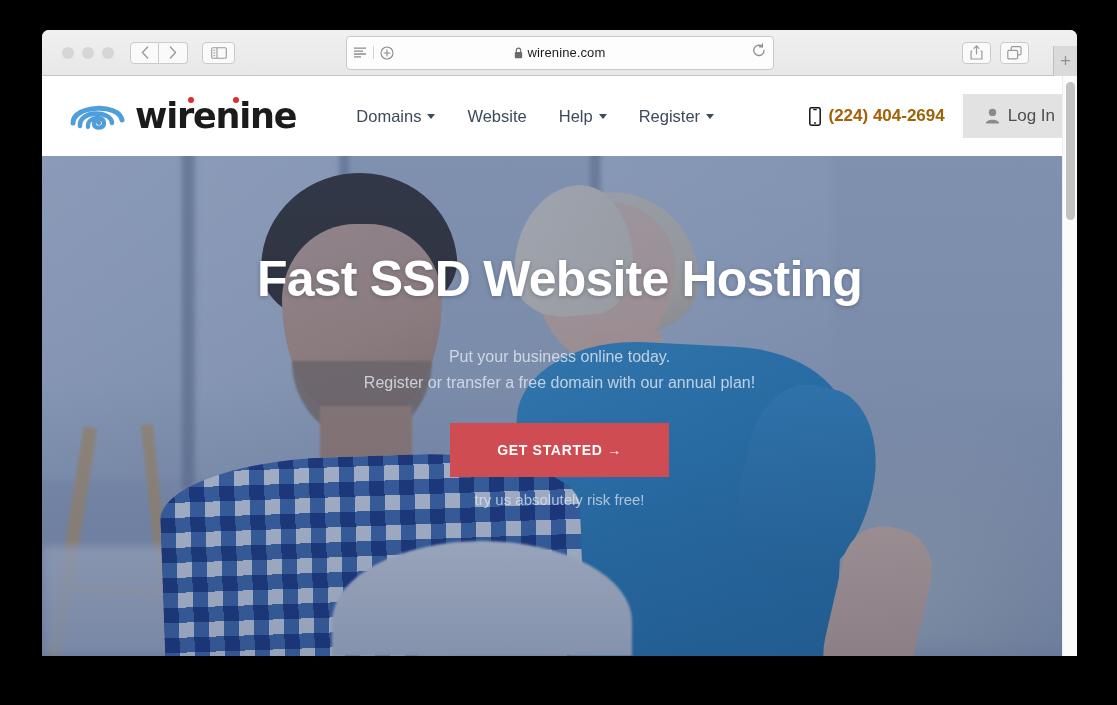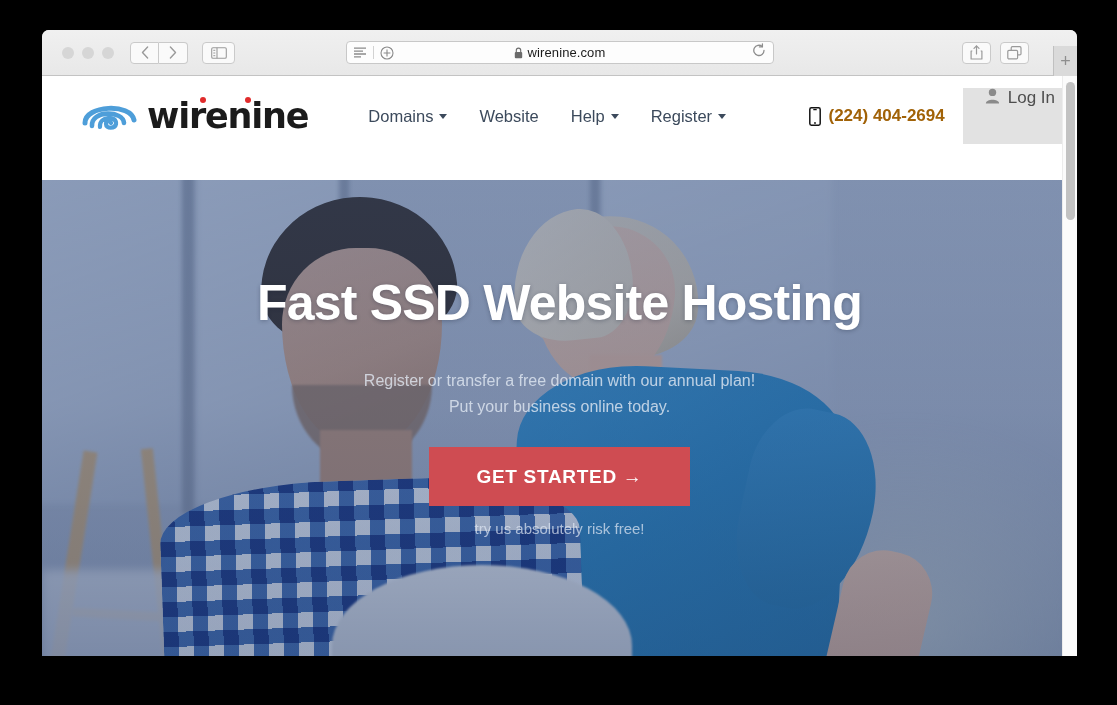--- a/index.html
+++ b/index.html
@@ -64,21 +64,21 @@
   .tb-group .tb-btn:last-child  { border-radius: 0 4px 4px 0; border-left: none; }
 
   .sidebar-btn { margin-left: 14px; min-width: 33px; }
 
   
   .address-wrap {
     position: absolute;
     left: 50%;
     transform: translateX(-50%);
     width: 428px;
-    height: 23px;
+    height: 34px;
   }
   .address-field {
     position: relative;
     width: 100%;
     height: 100%;
     background: #fdfdfd;
     border: 1px solid #c8c8c8;
     border-radius: 4px;
     display: flex;
     align-items: center;
@@ -141,21 +141,21 @@
     background: #fff;
   }
 
   
   .site-header {
     position: relative;
     height: 80px;
     background: #ffffff;
     display: flex;
     align-items: center;
-    padding-left: 40px;
+    padding-left: 28px;
     z-index: 5;
   }
 
   .logo { display: flex; align-items: center; gap: 9px; }
   .logo-mark { width: 56px; height: 40px; }
   .logo-text {
     font-size: 35px;
     font-weight: bold;
     color: #1b1b1b;
     letter-spacing: -1.2px;
@@ -199,36 +199,36 @@
     gap: 7px;
     font-size: 17px;
     font-weight: bold;
     color: #a16207;
     margin-right: 18px;
     white-space: nowrap;
     text-align: right;
   }
   .login-btn {
     background: #e2e2e2;
-    height: 56px;
-    display: flex;
+    height: 44px;
+    display: flex;
+    align-items: center;
     gap: 8px;
     padding: 0 22px;
     font-size: 17px;
     color: #4e4e4e;
     white-space: nowrap;
   }
 
   
   .hero {
     position: relative;
     height: 500px;
     overflow: hidden;
     background: #8e9cb4;
-    margin-top: 24px;
   }
 
   .hero-photo { position: absolute; inset: 0; }
   .hero-tint {
     position: absolute; inset: 0;
     background: linear-gradient(to bottom,
       rgba(60,84,130,0.46) 0%,
       rgba(55,78,124,0.40) 45%,
       rgba(44,66,110,0.46) 100%);
   }
@@ -263,21 +263,21 @@
     font-size: 16px;
     font-weight: 300;
     color: rgba(225,232,242,0.80);
     line-height: 1.65;
     text-align: center;
   }
   .cta-btn {
     margin-top: 27px;
     background: #cf4c52;
     color: #ffffff;
-    font-size: 19px;
+    font-size: 14px;
     font-weight: bold;
     letter-spacing: 0.7px;
     padding: 20px 47px;
     border: none;
     line-height: 1;
     font-family: "Liberation Sans", sans-serif;
   }
   .cta-note {
     margin-top: 14px;
     font-size: 15px;
@@ -639,22 +639,22 @@
         <div class="man-arm"></div>
 
         <div class="laptop"></div>
 
         <div class="hero-tint"></div>
       </div>
 
       <div class="hero-content">
         <h1 class="hero-h1">Fast SSD Website Hosting</h1>
         <div class="hero-sub">
+          <div>Put your business online today.</div>
           <div>Register or transfer a free domain with our annual plan!</div>
-          <div>Put your business online today.</div>
         </div>
         <button class="cta-btn">GET STARTED →</button>
         <div class="cta-note">try us absolutely risk free!</div>
       </div>
     </section>
 
     <div class="page-scrollbar">
       <div class="page-scrollbar-thumb"></div>
     </div>
   </div>

